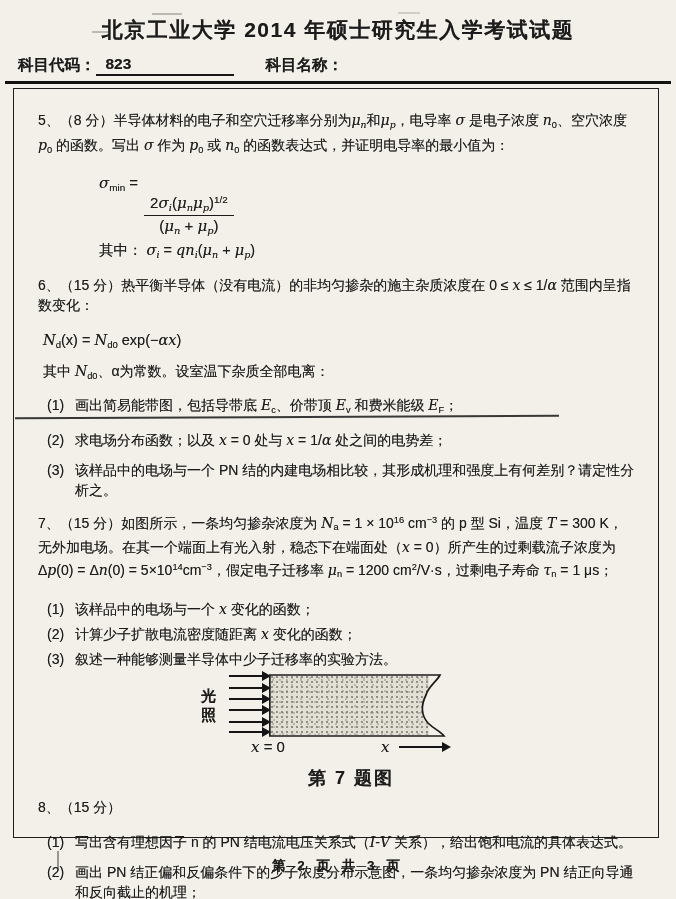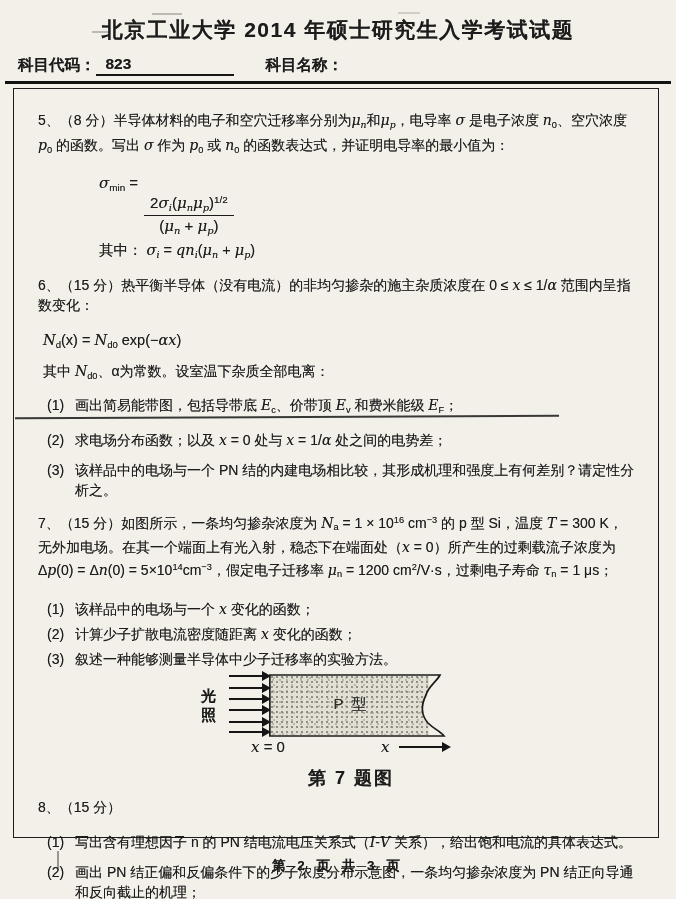--- a/index.html
+++ b/index.html
@@ -183,21 +183,20 @@
     <div class="fig-arrow a3"></div>
     <div class="fig-arrow a4"></div>
     <div class="fig-arrow a5"></div>
     <div class="fig-arrow a6"></div>
     <div class="fig-bar"></div>
     <svg class="fig-outline" width="178" height="66" viewBox="0 0 178 66">
       <path d="M171,2 C168,8 159,14 157,22 C152,32 152,42 159,50 C165,56 171,58 175,63 L178,63 L178,2 Z" fill="#f2f0e9" stroke="none"></path>
       <path d="M0,2 L171,2 C168,8 159,14 157,22 C152,32 152,42 159,50 C165,56 171,58 175,63 L0,63" fill="none" stroke="#1b1b1b" stroke-width="1.7"></path>
       <path d="M0,2 L0,63" fill="none" stroke="#1b1b1b" stroke-width="1.7" transform="translate(0.85,0)"></path>
     </svg>
-    <div class="fig-bar-label">P 型</div>
     <div class="fig-x0"><span class="seg-i">x</span><span> = 0</span></div>
     <div class="fig-xlabel"><span class="seg-i">x</span></div>
     <div class="fig-xarrow"></div>
     <div class="fig-caption">第 7 题图</div>
   </div>
 
   <p class="para mt6">8、（15 分）</p>
 
   <div class="item mt6">
     <span class="item-num">(1)</span>

